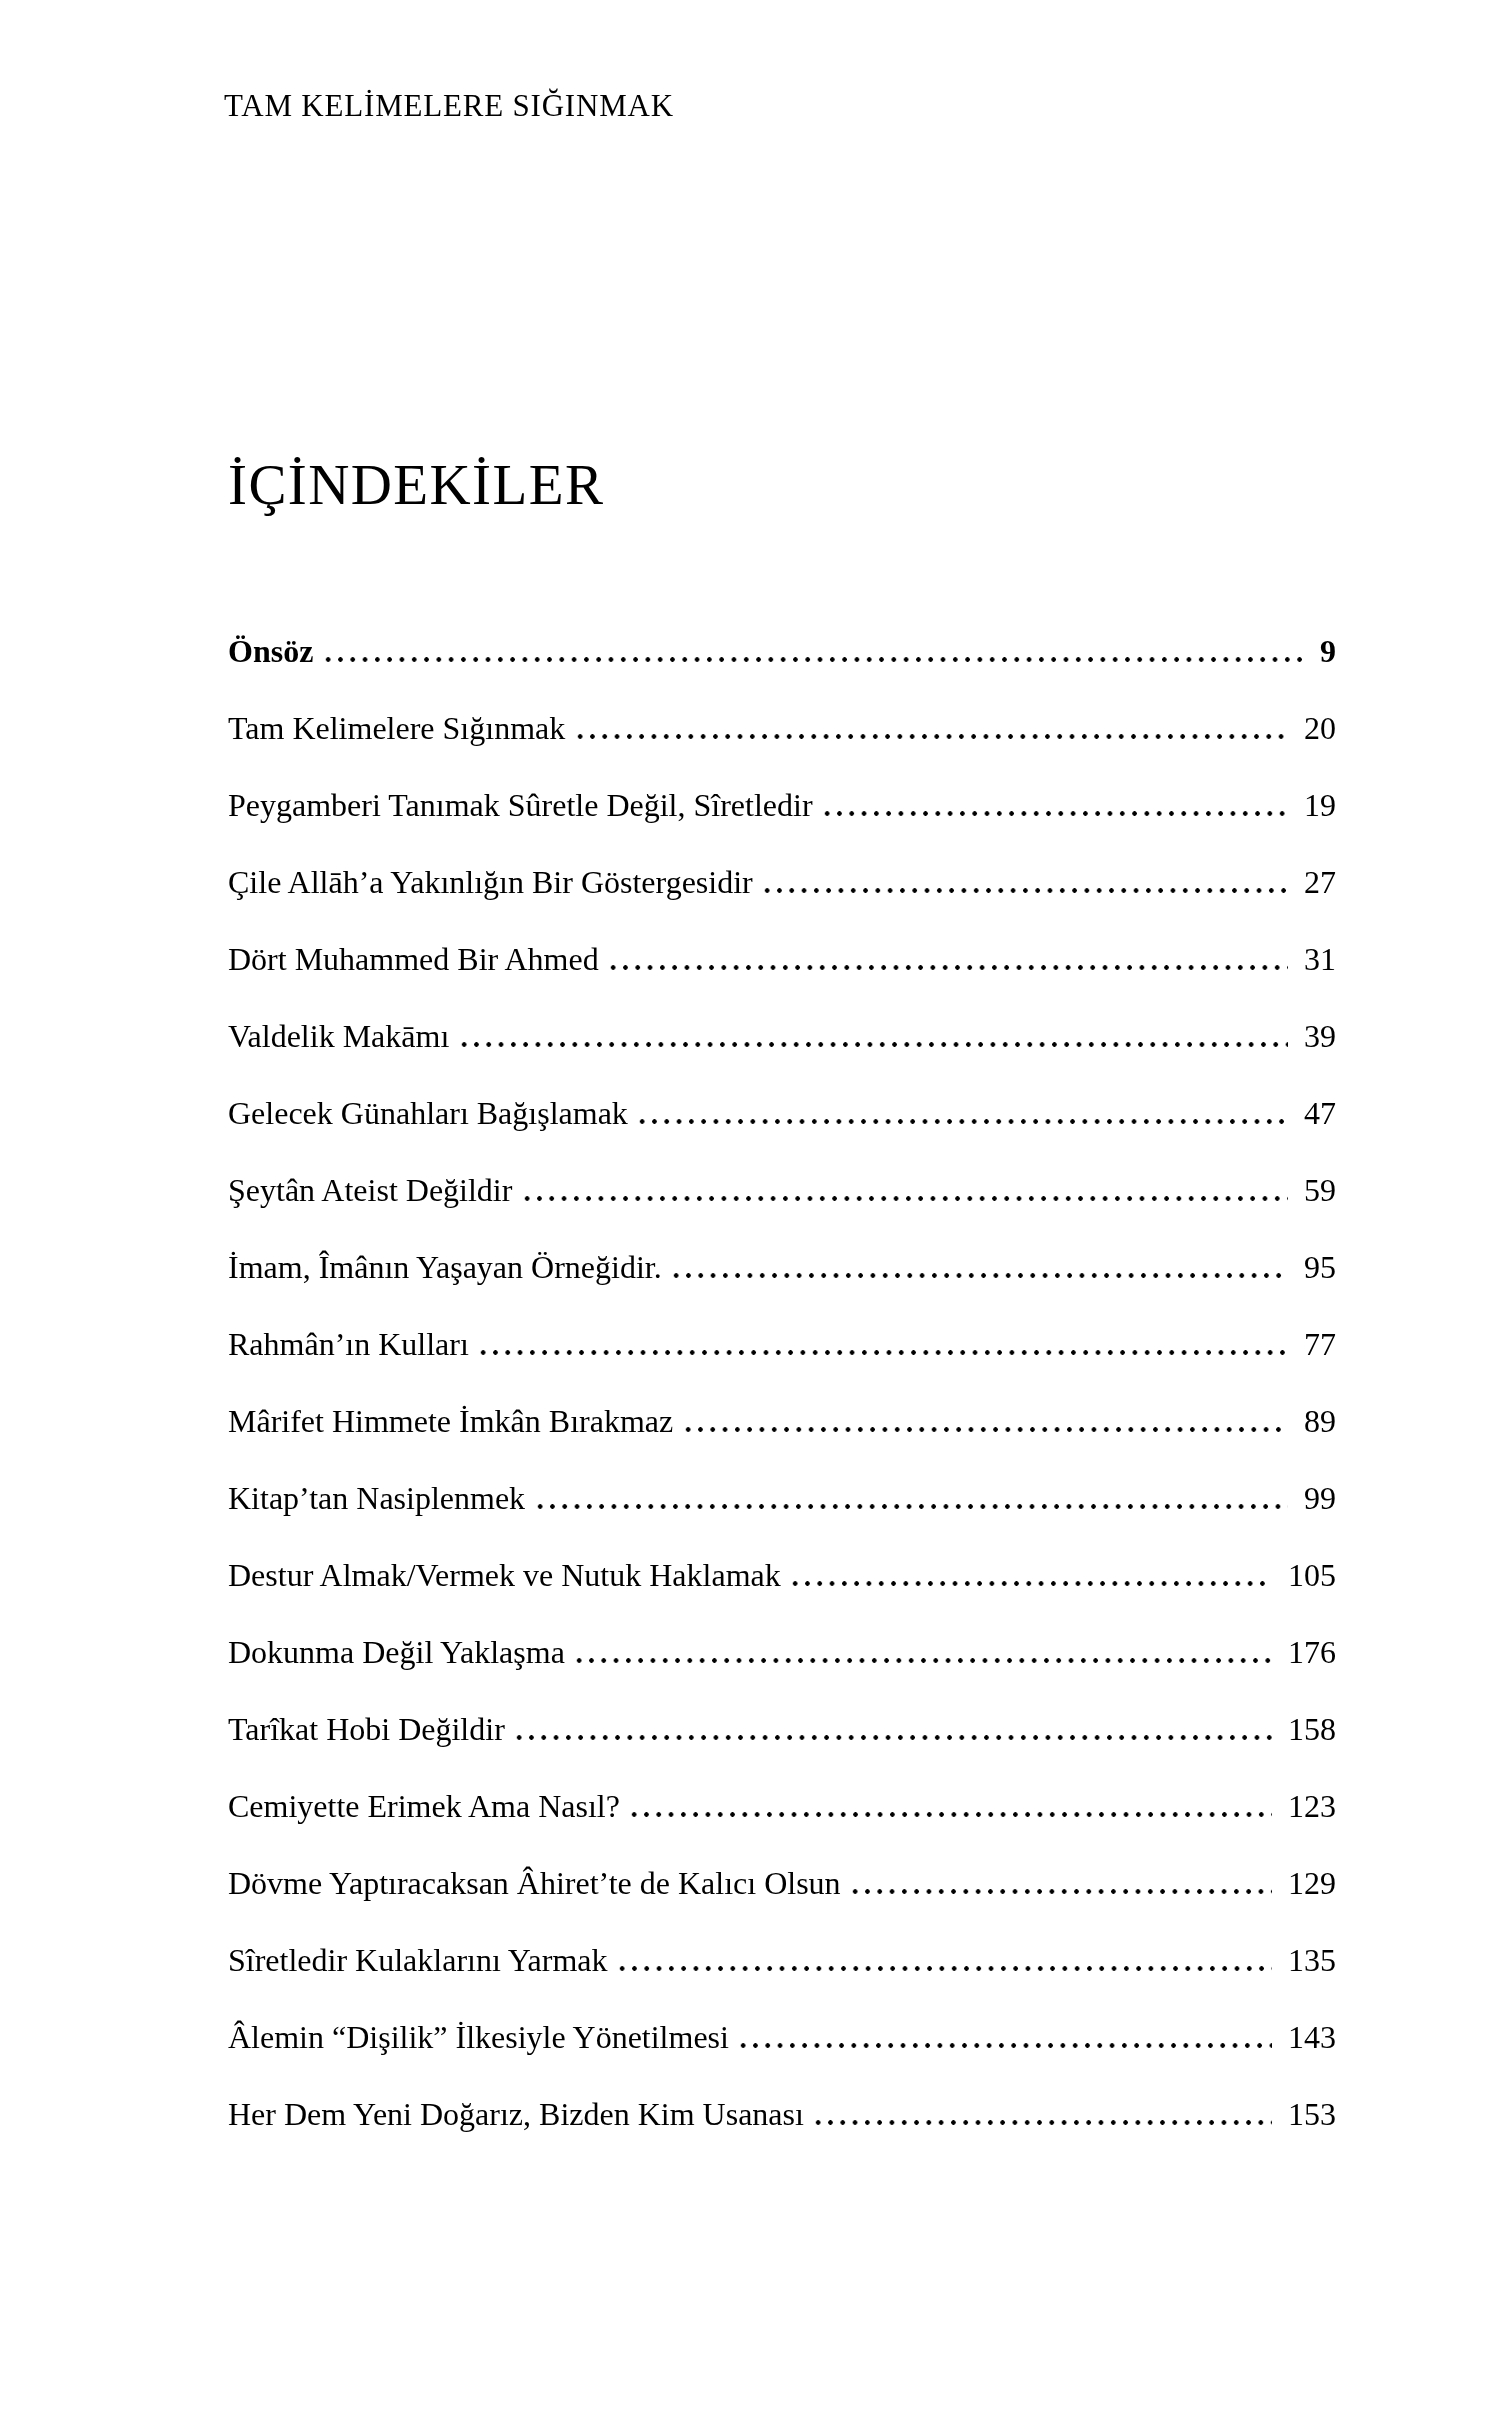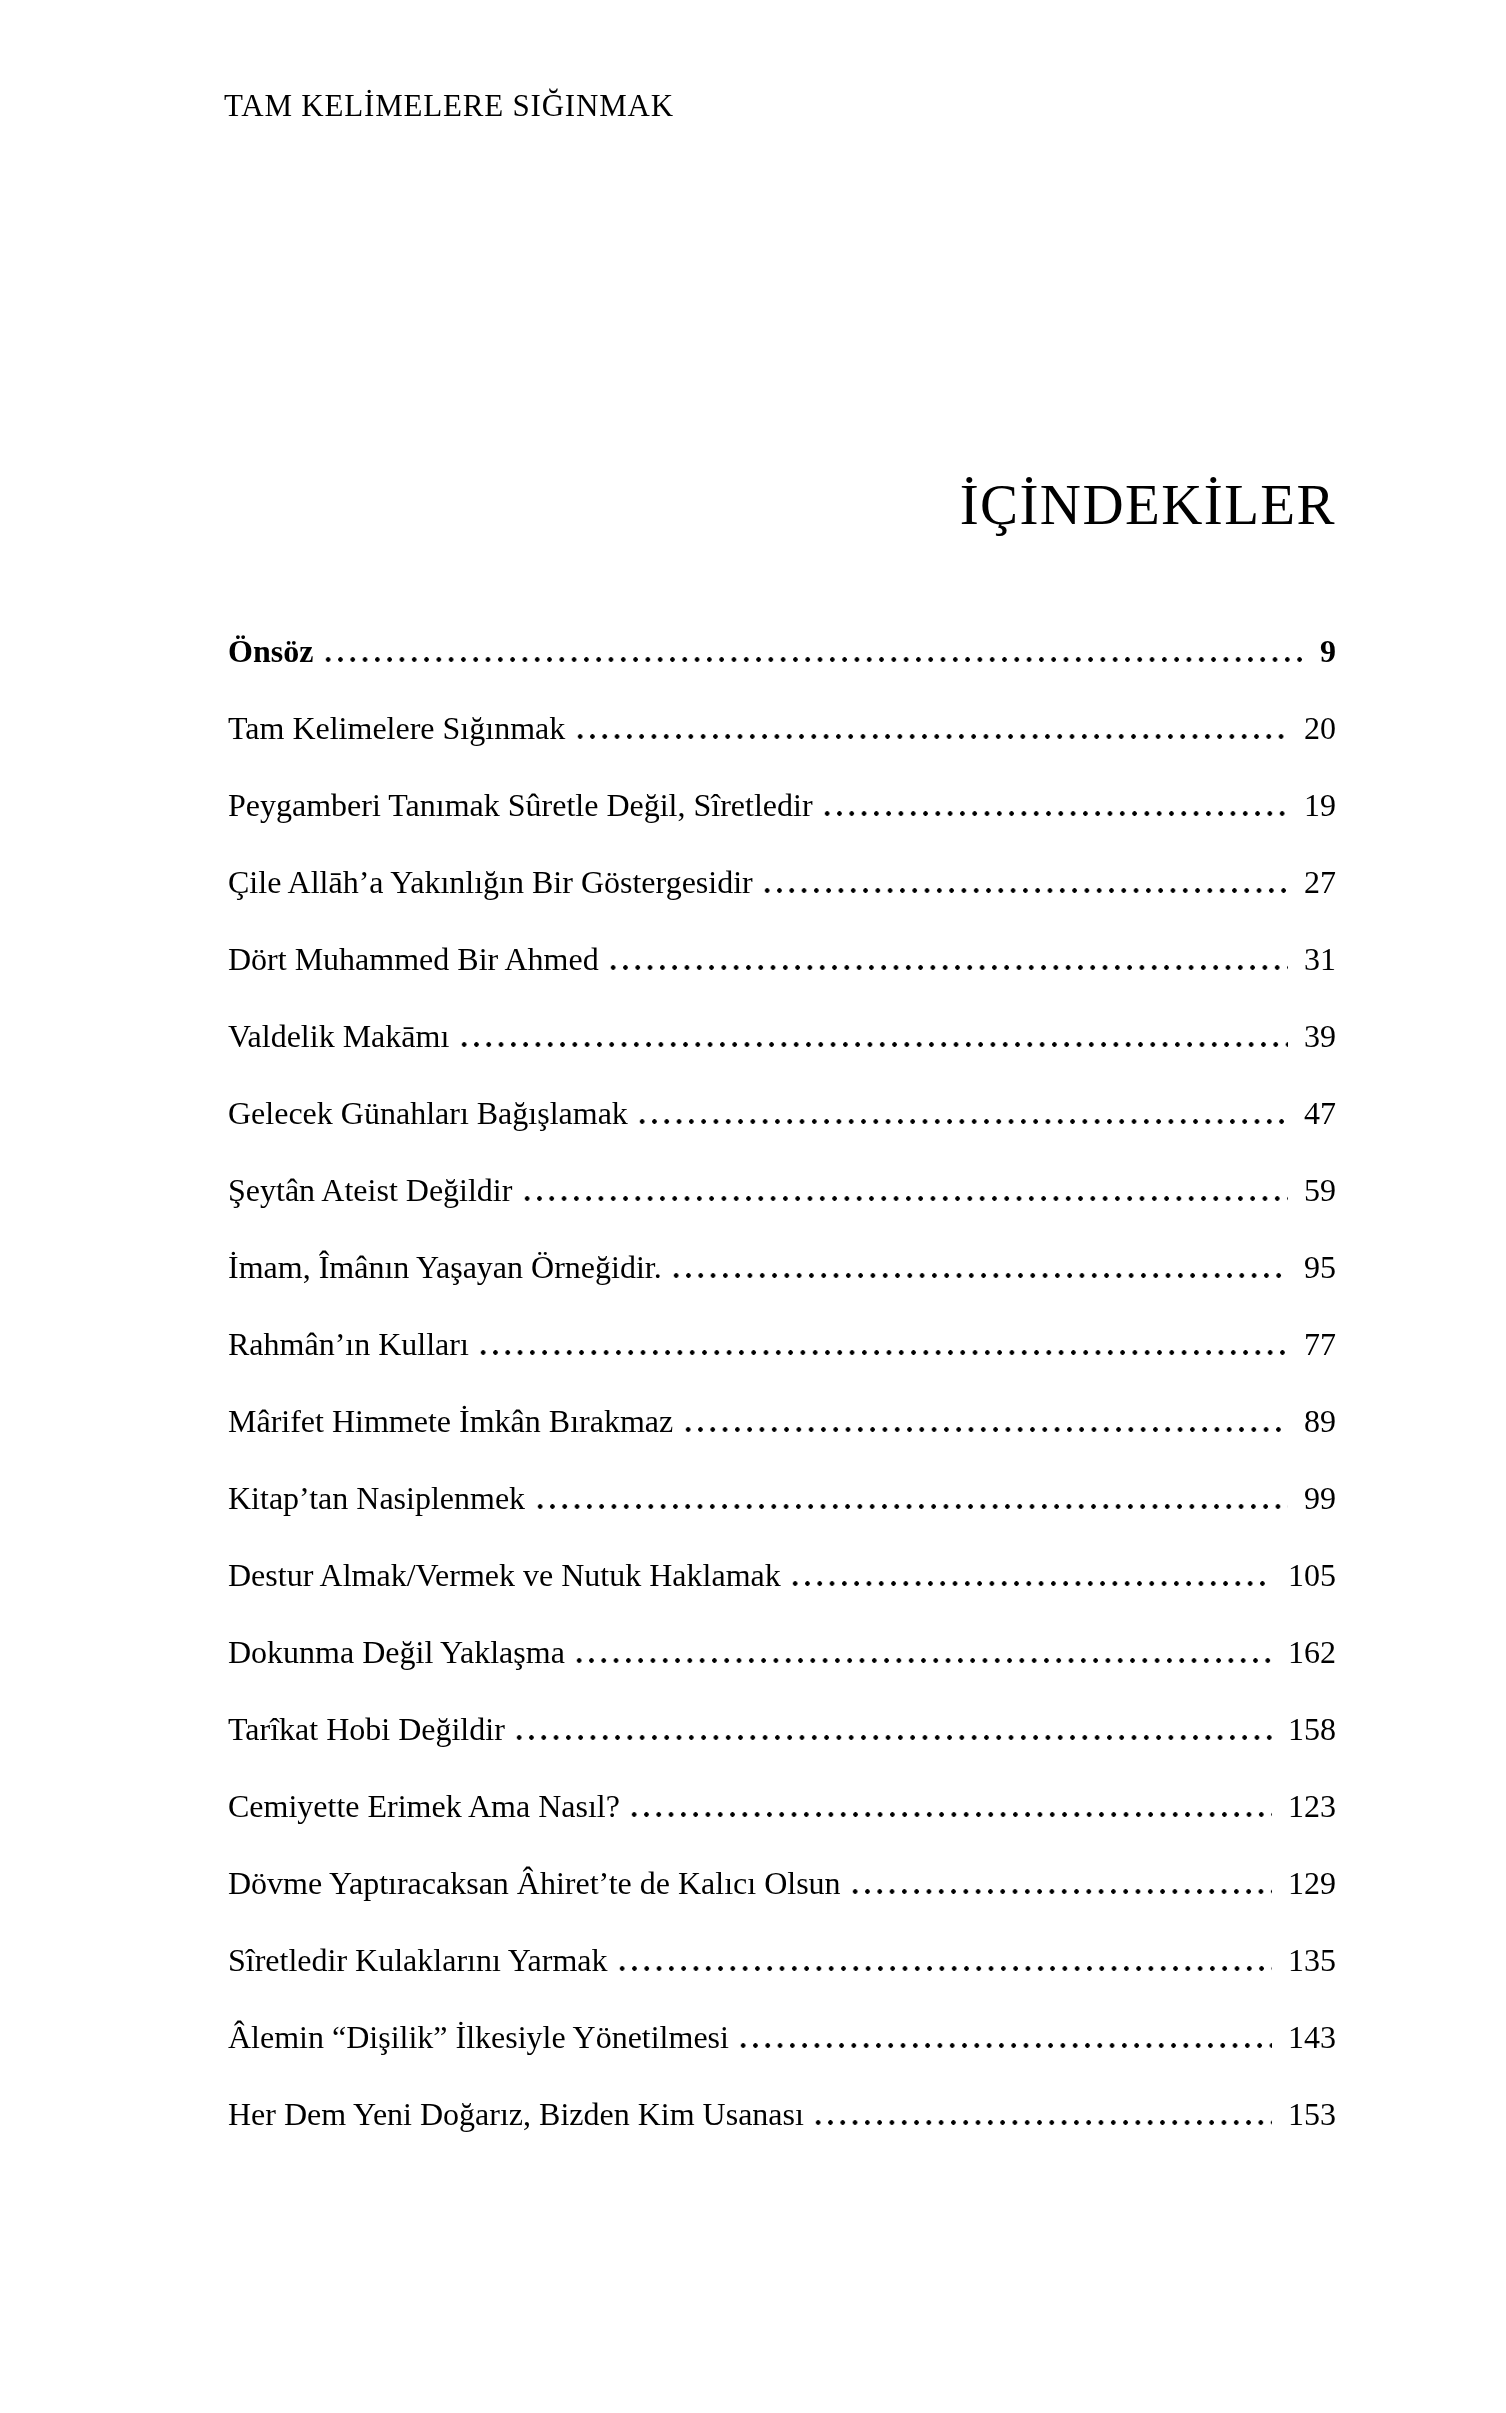--- a/index.html
+++ b/index.html
@@ -17,24 +17,24 @@
     left: 224px;
     top: 90px;
     font-size: 31px;
     letter-spacing: 0.8px;
     white-space: nowrap;
     line-height: 1;
   }
   .toc-title {
     position: absolute;
     left: 228px;
-    top: 476px;
+    top: 456px;
     width: 1108px;
     margin: 0;
-    text-align: right;
+    text-align: left;
     font-size: 57px;
     font-weight: normal;
     letter-spacing: 1.4px;
     line-height: 1;
     white-space: nowrap;
   }
   .toc {
     position: absolute;
     left: 228px;
     top: 613px;
@@ -133,21 +133,21 @@
     <span class="toc-page">99</span>
   </li>
     <li class="toc-row">
     <span class="toc-label">Destur Almak/Vermek ve Nutuk Haklamak</span>
     <span class="toc-dots"></span>
     <span class="toc-page">105</span>
   </li>
     <li class="toc-row">
     <span class="toc-label">Dokunma Değil Yaklaşma</span>
     <span class="toc-dots"></span>
-    <span class="toc-page">162</span>
+    <span class="toc-page">176</span>
   </li>
     <li class="toc-row">
     <span class="toc-label">Tarîkat Hobi Değildir</span>
     <span class="toc-dots"></span>
     <span class="toc-page">158</span>
   </li>
     <li class="toc-row">
     <span class="toc-label">Cemiyette Erimek Ama Nasıl?</span>
     <span class="toc-dots"></span>
     <span class="toc-page">123</span>

